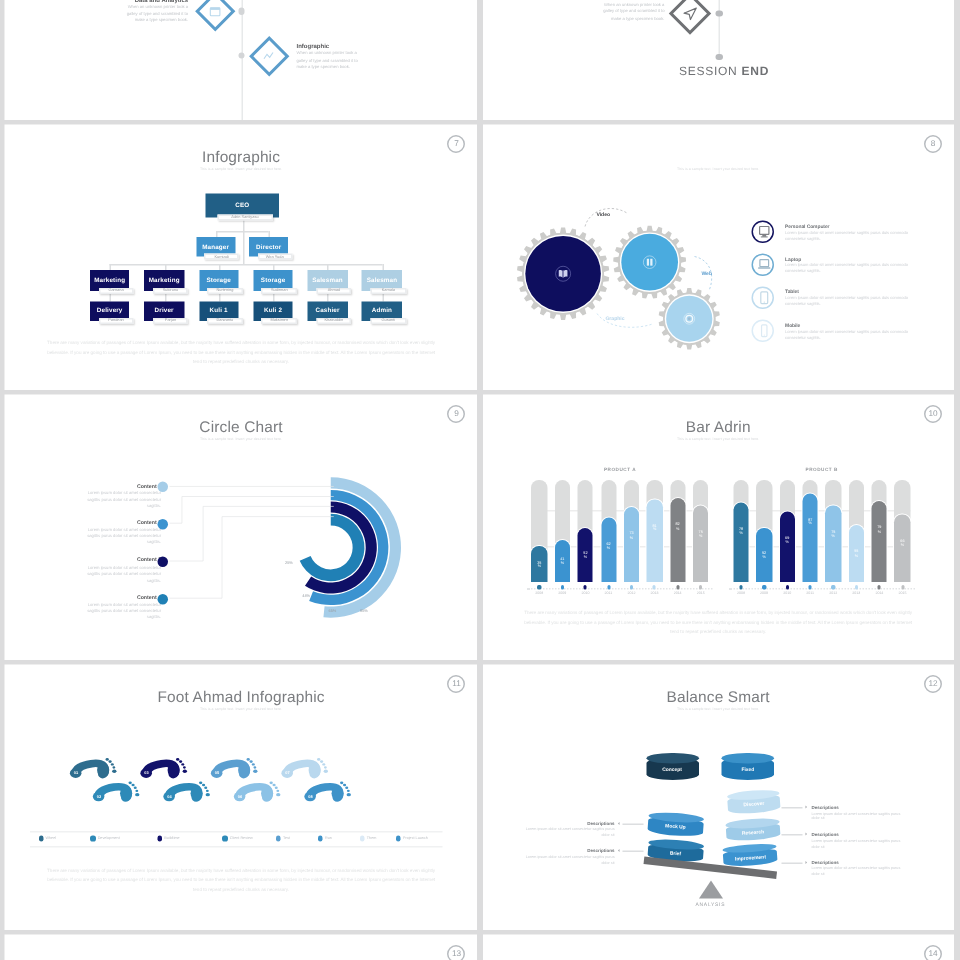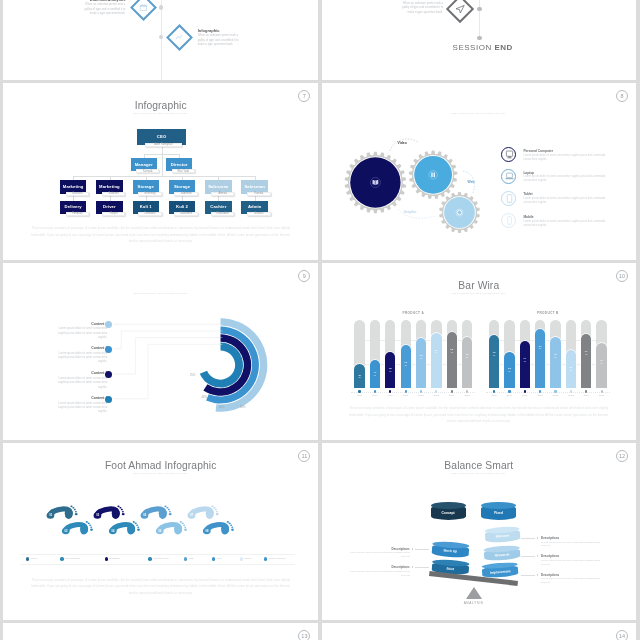--- a/index.html
+++ b/index.html
@@ -258,20 +258,21 @@
         <svg width="15" height="15" viewBox="0 0 15 15" style="position:absolute;left:-0.9px;top:-0.9px">
           <rect x="5.7" y="3.6" width="3.6" height="7.8" rx="0.7" fill="none" stroke="#dceaf3" stroke-width="0.8"></rect>
           <circle cx="7.5" cy="10.4" r="0.38" fill="#dceaf3"></circle>
         </svg>
       </div>
       <div class="legttl" style="left:201.8px;top:131.6px">Mobile</div>
       <div class="legbody" style="left:201.8px;top:136.3px;width:86px">Lorem ipsum dolor sit amet consectetur sagittis purus duis commodo consectetur sagittis.</div>
     </div>
     <div class="slide c0 r2">
       <div class="snum">9</div>
+      <div class="title circ-title">Circle Chart</div>
       <div class="subtitle circ-sub">This is a sample text. Insert your desired text here.</div>
       <svg class="gearsvg" width="315" height="177" viewBox="0 0 315 177">
         <path d="M217.50,55.20 A46.80,46.80 0 1 1 212.61,148.54 L213.38,141.18 A39.40,39.40 0 1 0 217.50,62.60 Z" fill="#a5cde8"></path>
         <path d="M217.50,63.60 A38.40,38.40 0 1 1 203.12,137.60 L205.70,131.21 A31.50,31.50 0 1 0 217.50,70.50 Z" fill="#3b93d0"></path>
         <path d="M217.50,71.30 A30.70,30.70 0 1 1 200.33,127.45 L204.47,121.32 A23.30,23.30 0 1 0 217.50,78.70 Z" fill="#0f1066"></path>
         <path d="M217.50,79.50 A22.50,22.50 0 1 1 196.79,110.79 L204.06,107.70 A14.60,14.60 0 1 0 217.50,87.40 Z" fill="#2080b5"></path>
         <path d="M110.0,61.3 H219.5" stroke="#e2e4e6" stroke-width="0.45" fill="none"></path>
         <path d="M110.0,85.8 H118.3 V68.0 H219.5" stroke="#e2e4e6" stroke-width="0.45" fill="none"></path>
         <path d="M110.0,111.0 H132.4 V74.6 H219.5" stroke="#e2e4e6" stroke-width="0.45" fill="none"></path>
         <path d="M110.0,135.8 H145.0 V81.4 H219.5" stroke="#e2e4e6" stroke-width="0.45" fill="none"></path>
@@ -288,21 +289,21 @@
       <div class="cttl" style="top:132.8px;right:211.0px">Content 4</div>
       <div class="cbody" style="top:137.6px;right:211.0px;width:56px">Lorem ipsum dolor sit amet consectetur sagittis purus dolor sit amet consectetur sagittis.</div>
       <div class="cdot" style="left:102.0px;top:132.3px;width:7px;height:7px;background:#2080b5"></div>
       <div class="cpct" style="left:237.0px;top:143.0px">85%</div>
       <div class="cpct" style="left:216.0px;top:143.0px">65%</div>
       <div class="cpct" style="left:198.5px;top:133.0px">44%</div>
       <div class="cpct" style="left:187.0px;top:110.5px">25%</div>
     </div>
     <div class="slide c1 r2">
       <div class="snum">10</div>
-      <div class="title bar-title">Bar Wira</div>
+      <div class="title bar-title">Bar Adrin</div>
       <div class="subtitle bar-sub">This is a sample text. Insert your desired text here.</div>
       <div style="position:absolute;left:32.8px;top:76.7px;width:117.9px;height:0.5px;background:#ededed;z-index:0"></div>
       <div style="position:absolute;left:32.8px;top:101.1px;width:117.9px;height:0.5px;background:#ededed;z-index:0"></div>
       <div style="position:absolute;left:29.8px;top:128.2px;width:123.9px;height:0.5px;border-top:0.5px dotted #e3e5e7;z-index:0"></div>
       <div class="gname" style="left:32.8px;top:47.8px;width:117.9px">PRODUCT A</div>
       <div class="btrack" style="left:32.80px;top:56.30px;width:10.3px;height:67.90px;border-radius:5.2px 5.2px 0 0;z-index:1"></div>
       <div class="bfill" style="left:32.80px;top:100.44px;width:10.3px;height:23.76px;background:#2e78a0;border-radius:5.2px 5.2px 0 0;z-index:2;box-shadow:0 0 0 0.7px #fff">
         <div class="bval" style="top:10.7px">35<br>%</div>
       </div>
       <div class="bdot" style="left:36.85px;top:127.10px;width:2.2px;height:2.2px;background:#2e78a0;z-index:2"></div>

